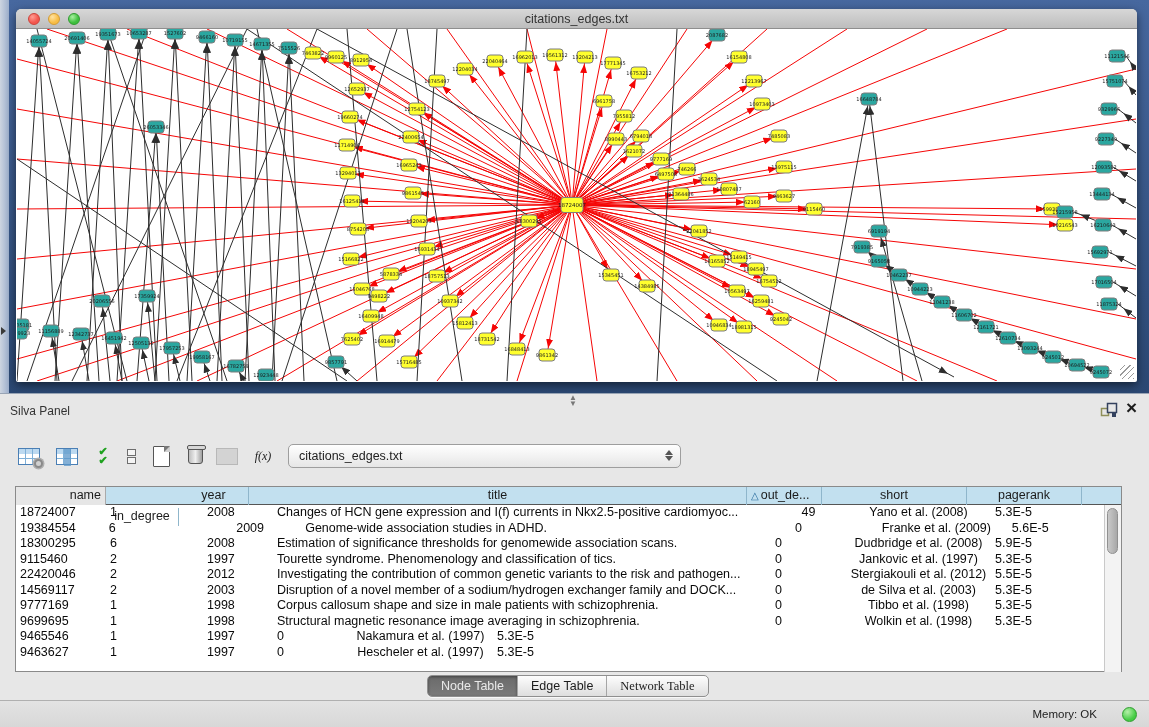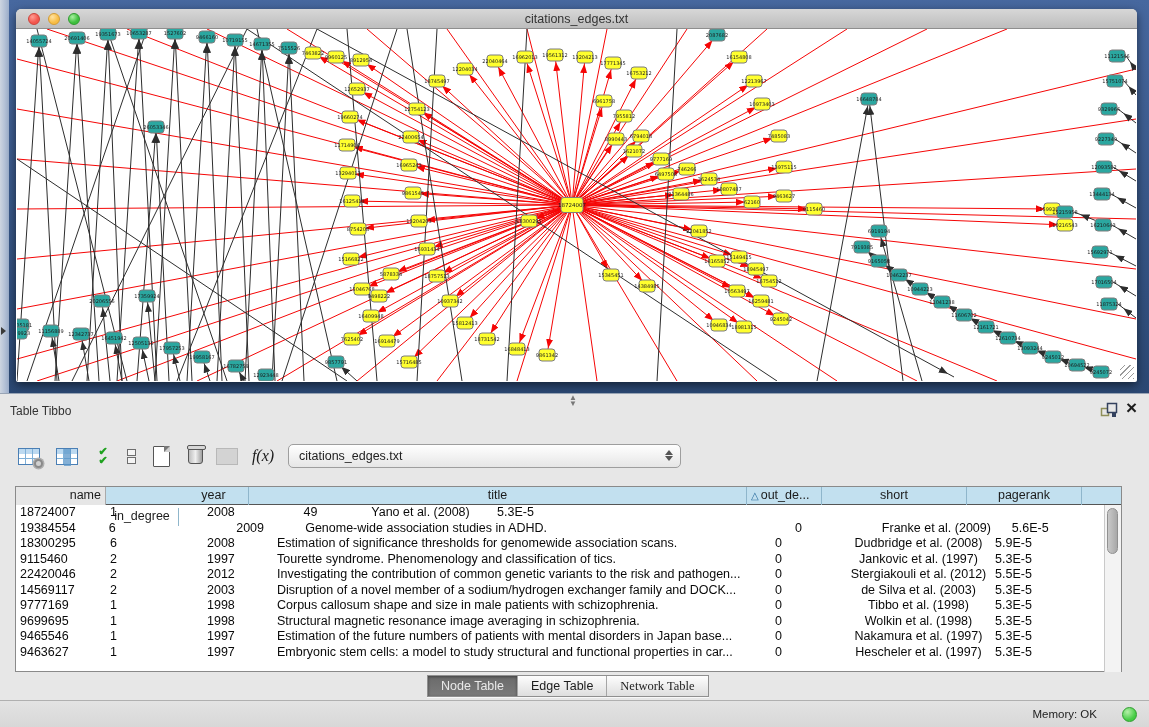--- a/index.html
+++ b/index.html
@@ -59,21 +59,21 @@
   .two-rows span { display:block; width:9px; height:7px; border:1.5px solid #6e6e6e; margin:1px auto; background:#f4f4f4;}
   .page-ic { width:17px; height:21px; background:#fff; border:1.5px solid #555; border-radius:1px;
     position:relative; }
   .page-ic:before { content:""; position:absolute; right:-1px; top:-1px; width:0; height:0;
     border-top:6px solid #cfcfcf; border-left:6px solid #777; transform:rotate(90deg); }
   .trash-ic { width:15px; height:16px; background:linear-gradient(90deg,#bdbdbd,#efefef,#9f9f9f);
     border:1px solid #555; border-radius:1px 1px 3px 3px; position:relative; }
   .trash-ic:before { content:""; position:absolute; left:-2px; top:-4px; width:17px; height:3px;
     background:#d6d6d6; border:1px solid #555; border-radius:2px; }
   .grid-dis { width:22px; height:17px; border:1px solid #9f9f9f; background:#c9c9c9; opacity:.65; position:relative;}
-  .fx { font-family:"Liberation Serif", serif; font-style:italic; font-size:16px; color:#1a1a1a; }
+  .fx { font-family:"Liberation Serif", serif; font-style:italic; font-size:12px; color:#1a1a1a; }
   .combo { position:absolute; left:288px; top:12px; width:393px; height:24px;
     border:1px solid #9e9e9e; border-radius:5px; background:linear-gradient(#ffffff,#e6e6e6);
     font-size:12.5px; color:#222; line-height:22px; padding-left:10px; }
   .combo .arrows { position:absolute; right:7px; top:4px; width:9px; }
   .combo .arrows i { display:block; width:0; height:0; margin:1px auto;
     border-left:4px solid transparent; border-right:4px solid transparent; }
   .combo .arrows .up { border-bottom:5px solid #555; }
   .combo .arrows .dn { border-top:5px solid #555; }
 
   .tbl { position:absolute; left:15px; top:92px; width:1107px; height:186px;
@@ -84,21 +84,21 @@
   .th.gray { background:#e6e6e6; border-right:1px solid #aaa; }
   .tr { display:flex; height:15.5px; line-height:15.5px; }
   .td { overflow:hidden; white-space:nowrap; padding:0 4px; }
   .sortmark { color:#2a6d9e; font-size:10px; margin-right:2px; }
   .vscroll { position:absolute; right:0; top:18px; width:17px; height:167px;
     background:#f3f3f3; border-left:1px solid #c9c9c9; }
   .vthumb { position:absolute; left:2px; top:3px; width:11px; height:46px;
     background:linear-gradient(90deg,#c9c9c9,#a8a8a8); border:1px solid #909090; border-radius:6px; }
 
   .tabs { position:absolute; left:427px; top:281px; height:22px; display:flex;
-    border:1px solid #8f8f8f; border-radius:0; overflow:hidden;
+    border:1px solid #8f8f8f; border-radius:5px; overflow:hidden;
     background:linear-gradient(#fdfdfd,#dedede); box-shadow:0 1px 0 rgba(255,255,255,.7); }
   .tab { padding:0 13px; line-height:20px; font-size:12.5px; color:#1d1d1d;
     border-right:1px solid #a5a5a5; }
   .tab:last-child { border-right:none;font-family:Liberation Serif, serif; }
   .tab.sel { background:linear-gradient(#6a6a6a,#7b7b7b); color:#e9e9e9;
     box-shadow:inset 0 1px 3px rgba(0,0,0,.4); }
 
   .statusbar { position:absolute; left:0; top:306px; width:1149px; height:28px;
     background:linear-gradient(#e3e3e3,#d7d7d7); border-top:1px solid #b0b0b0; }
   .mem { position:absolute; right:52px; top:7px; font-size:11.5px; color:#222; }
@@ -798,21 +798,21 @@
             <text x="2" y="305.8" text-anchor="middle" font-size="5" fill="#1d1d1d" font-family="&quot;DejaVu Sans&quot;, sans-serif">3919923</text>
           </g>
         </svg>
       <div class="resize-grip"></div>
     </div>
   </div>
 </div>
 
 <div class="table-panel">
   <div class="splitter-handle">▲<br>▼</div>
-  <div class="tp-title">Table Tibbo</div>
+  <div class="tp-title">Silva Panel</div>
   <svg class="tp-float" viewBox="0 0 18 16">
     <rect x="1.5" y="6.5" width="7" height="7" fill="none" stroke="#8f8f5a" stroke-width="1.5"></rect>
     <rect x="7.5" y="1.5" width="9" height="9" fill="#e7e7e7" stroke="#33415e" stroke-width="1.5"></rect>
     <rect x="12" y="11" width="4" height="4" fill="#33415e"></rect>
   </svg>
   <div class="tp-close">×</div>
 
   <div class="toolbar">
     <div class="tbtn" style="left:14px">
       <span class="grid-ic">
@@ -860,20 +860,21 @@
         <div class="th" style="width: 498px; text-align: center;">title</div>
         <div class="th" style="width: 75px; text-align: left;"><span class="sortmark">△</span>out_de...</div>
         <div class="th" style="width: 145px; text-align: center;">short</div>
         <div class="th" style="width: 115px; text-align: center;">pagerank</div>
       </div>
     <div id="tbody">
         <div class="tr">
           <div class="td" style="width: 90px; text-align: left;">18724007</div>
           <div class="td" style="width: 97px; text-align: left;">1</div>
           <div class="td" style="width: 70px; text-align: left;">2008</div>
+          <div class="td" style="width: 498px; text-align: left;">Changes of HCN gene expression and I(f) currents in Nkx2.5-positive cardiomyoc...</div>
           <div class="td" style="width: 75px; text-align: center;">49</div>
           <div class="td" style="width: 145px; text-align: center;">Yano et al. (2008)</div>
           <div class="td" style="width: 115px; text-align: left;">5.3E-5</div>
         </div>
         <div class="tr">
           <div class="td" style="width: 90px; text-align: left;">19384554</div>
           <div class="td" style="width: 97px; text-align: left;">6</div>
           <div class="td" style="width: 70px; text-align: left; margin-left: 32px;">2009</div>
           <div class="td" style="width: 498px; text-align: left;">Genome-wide association studies in ADHD.</div>
           <div class="td" style="width: 75px; text-align: left;">0</div>
@@ -931,30 +932,28 @@
           <div class="td" style="width: 70px; text-align: left;">1998</div>
           <div class="td" style="width: 498px; text-align: left;">Structural magnetic resonance image averaging in schizophrenia.</div>
           <div class="td" style="width: 75px; text-align: left;">0</div>
           <div class="td" style="width: 145px; text-align: center;">Wolkin et al. (1998)</div>
           <div class="td" style="width: 115px; text-align: left;">5.3E-5</div>
         </div>
         <div class="tr">
           <div class="td" style="width: 90px; text-align: left;">9465546</div>
           <div class="td" style="width: 97px; text-align: left;">1</div>
           <div class="td" style="width: 70px; text-align: left;">1997</div>
-          <div class="td" style="width: 498px; text-align: left;">Estimation of the future numbers of patients with mental disorders in Japan base...</div>
           <div class="td" style="width: 75px; text-align: left;">0</div>
           <div class="td" style="width: 145px; text-align: center;">Nakamura et al. (1997)</div>
           <div class="td" style="width: 115px; text-align: left;">5.3E-5</div>
         </div>
         <div class="tr">
           <div class="td" style="width: 90px; text-align: left;">9463627</div>
           <div class="td" style="width: 97px; text-align: left;">1</div>
           <div class="td" style="width: 70px; text-align: left;">1997</div>
-          <div class="td" style="width: 498px; text-align: left;">Embryonic stem cells: a model to study structural and functional properties in car...</div>
           <div class="td" style="width: 75px; text-align: left;">0</div>
           <div class="td" style="width: 145px; text-align: center;">Hescheler et al. (1997)</div>
           <div class="td" style="width: 115px; text-align: left;">5.3E-5</div>
         </div>
       </div>
     <div class="vscroll">
       <div class="vthumb"></div>
     </div>
   </div>
 

